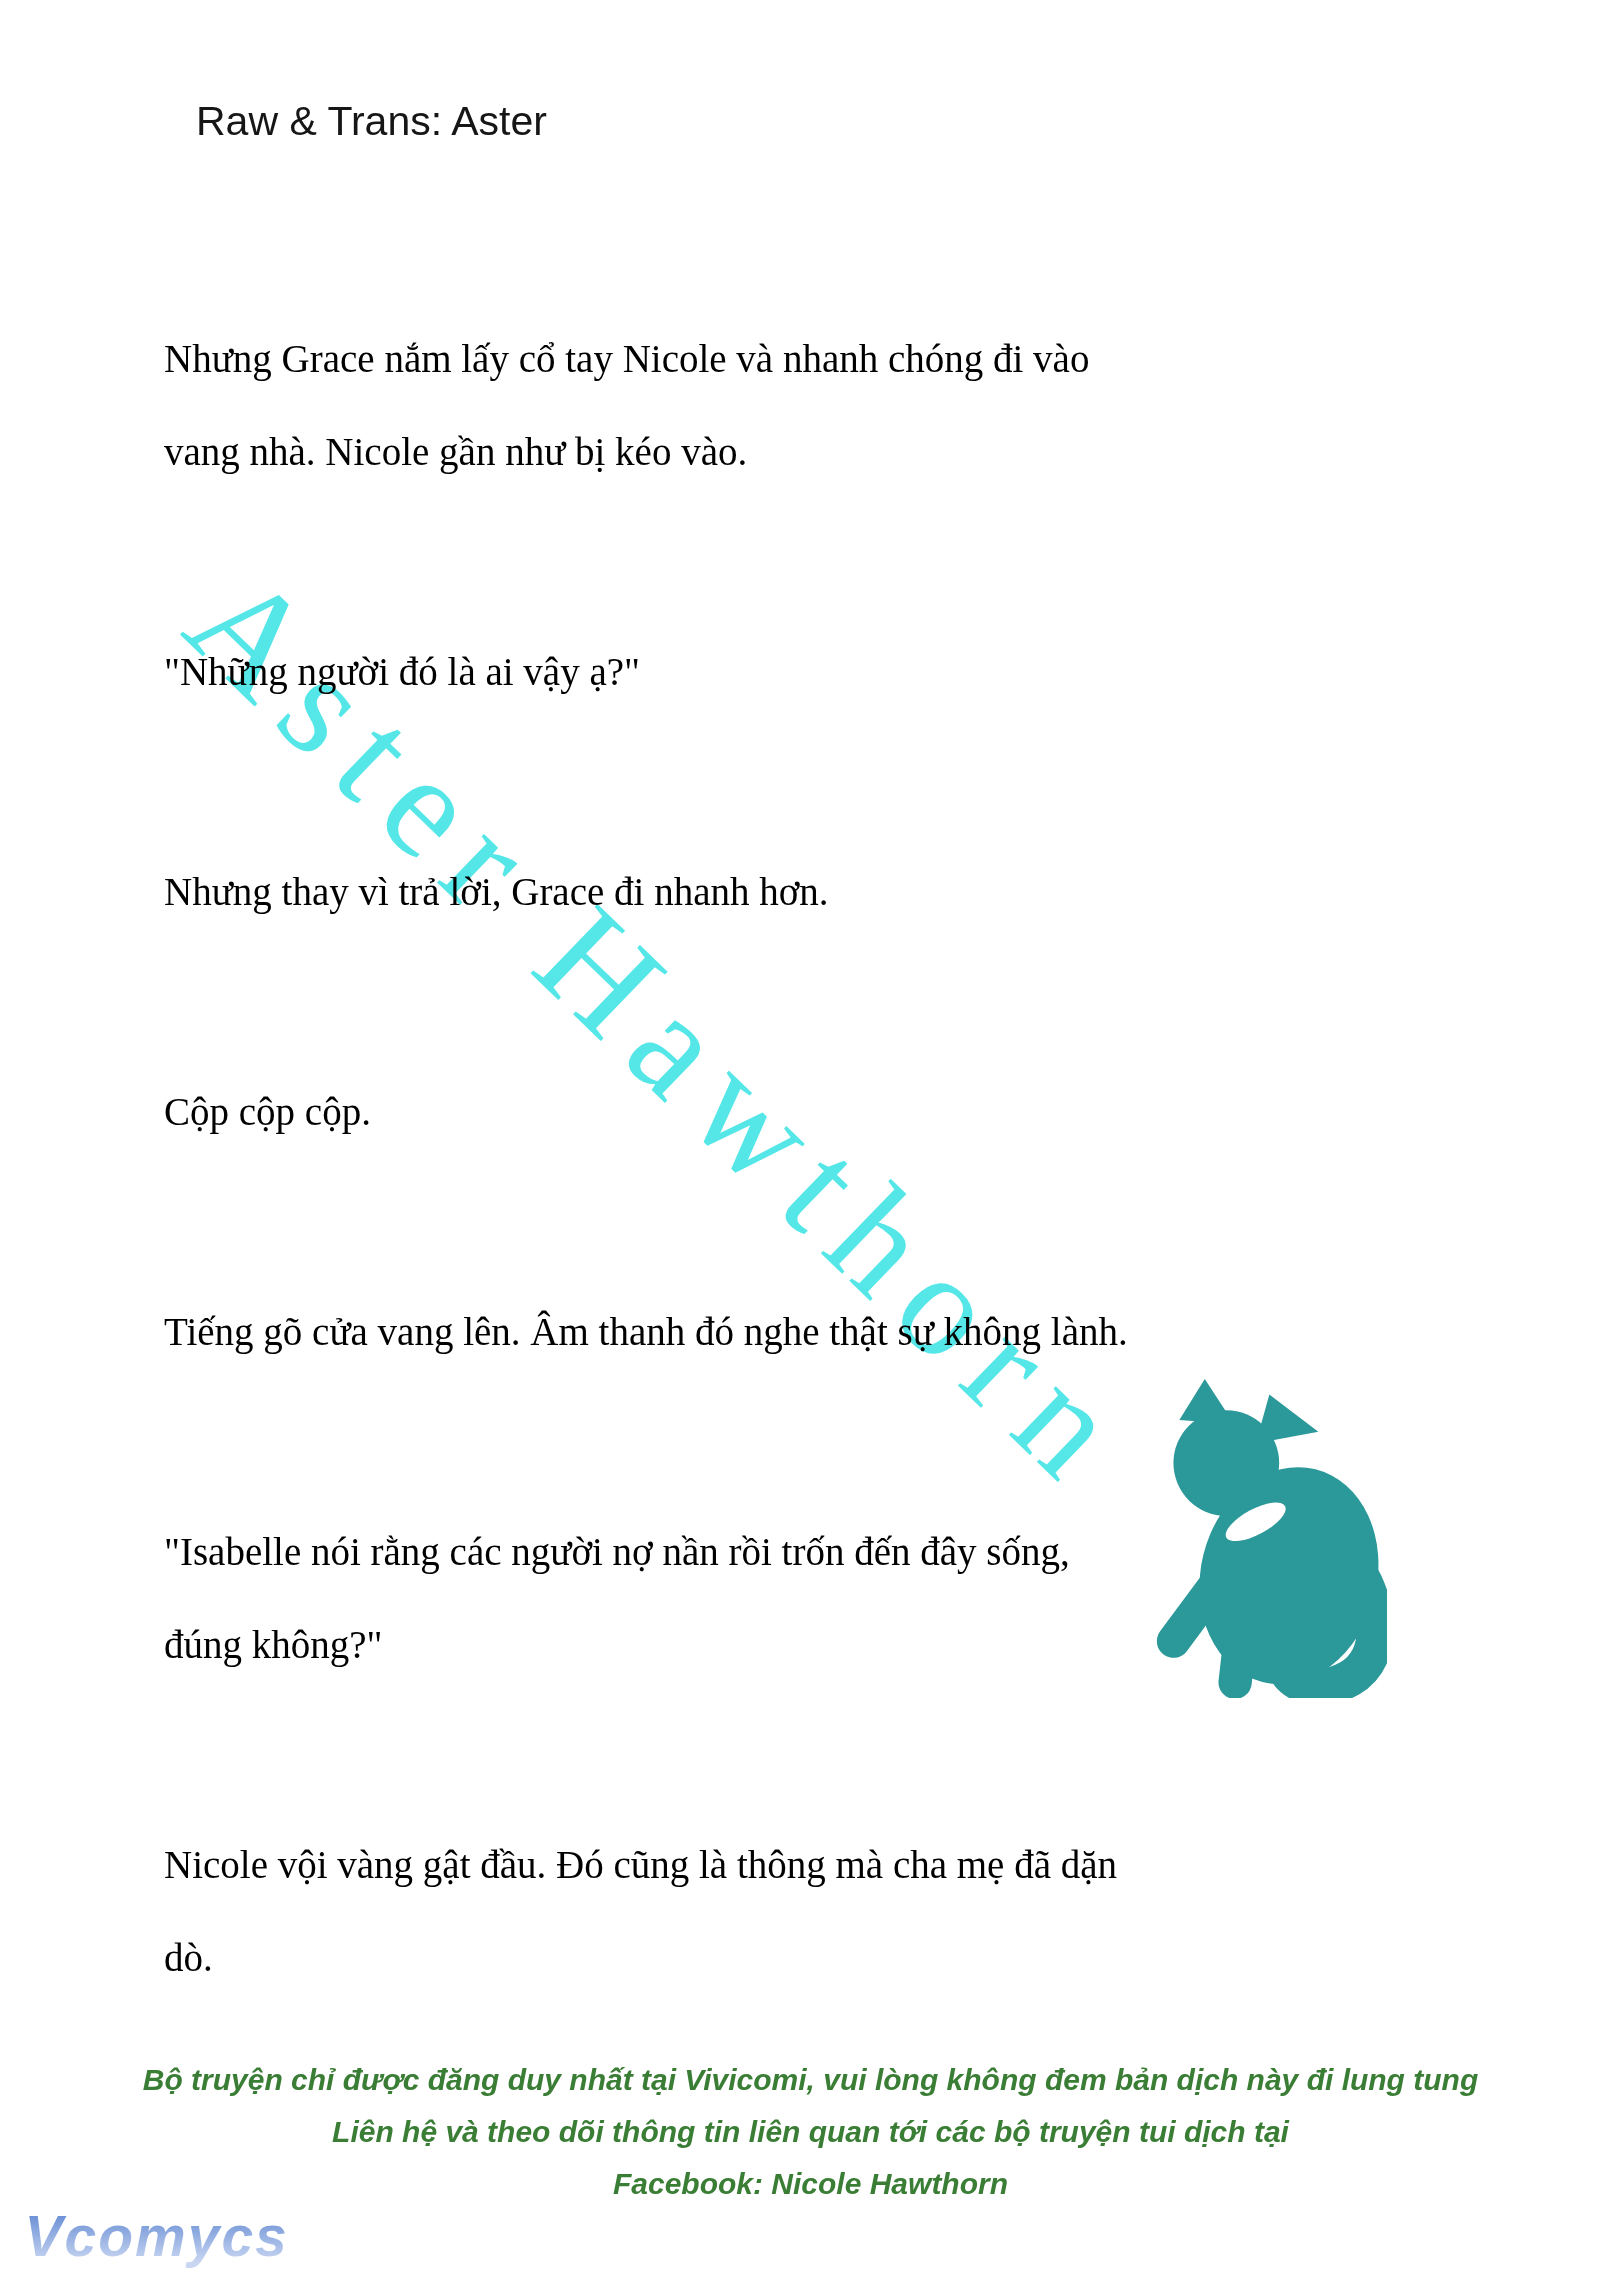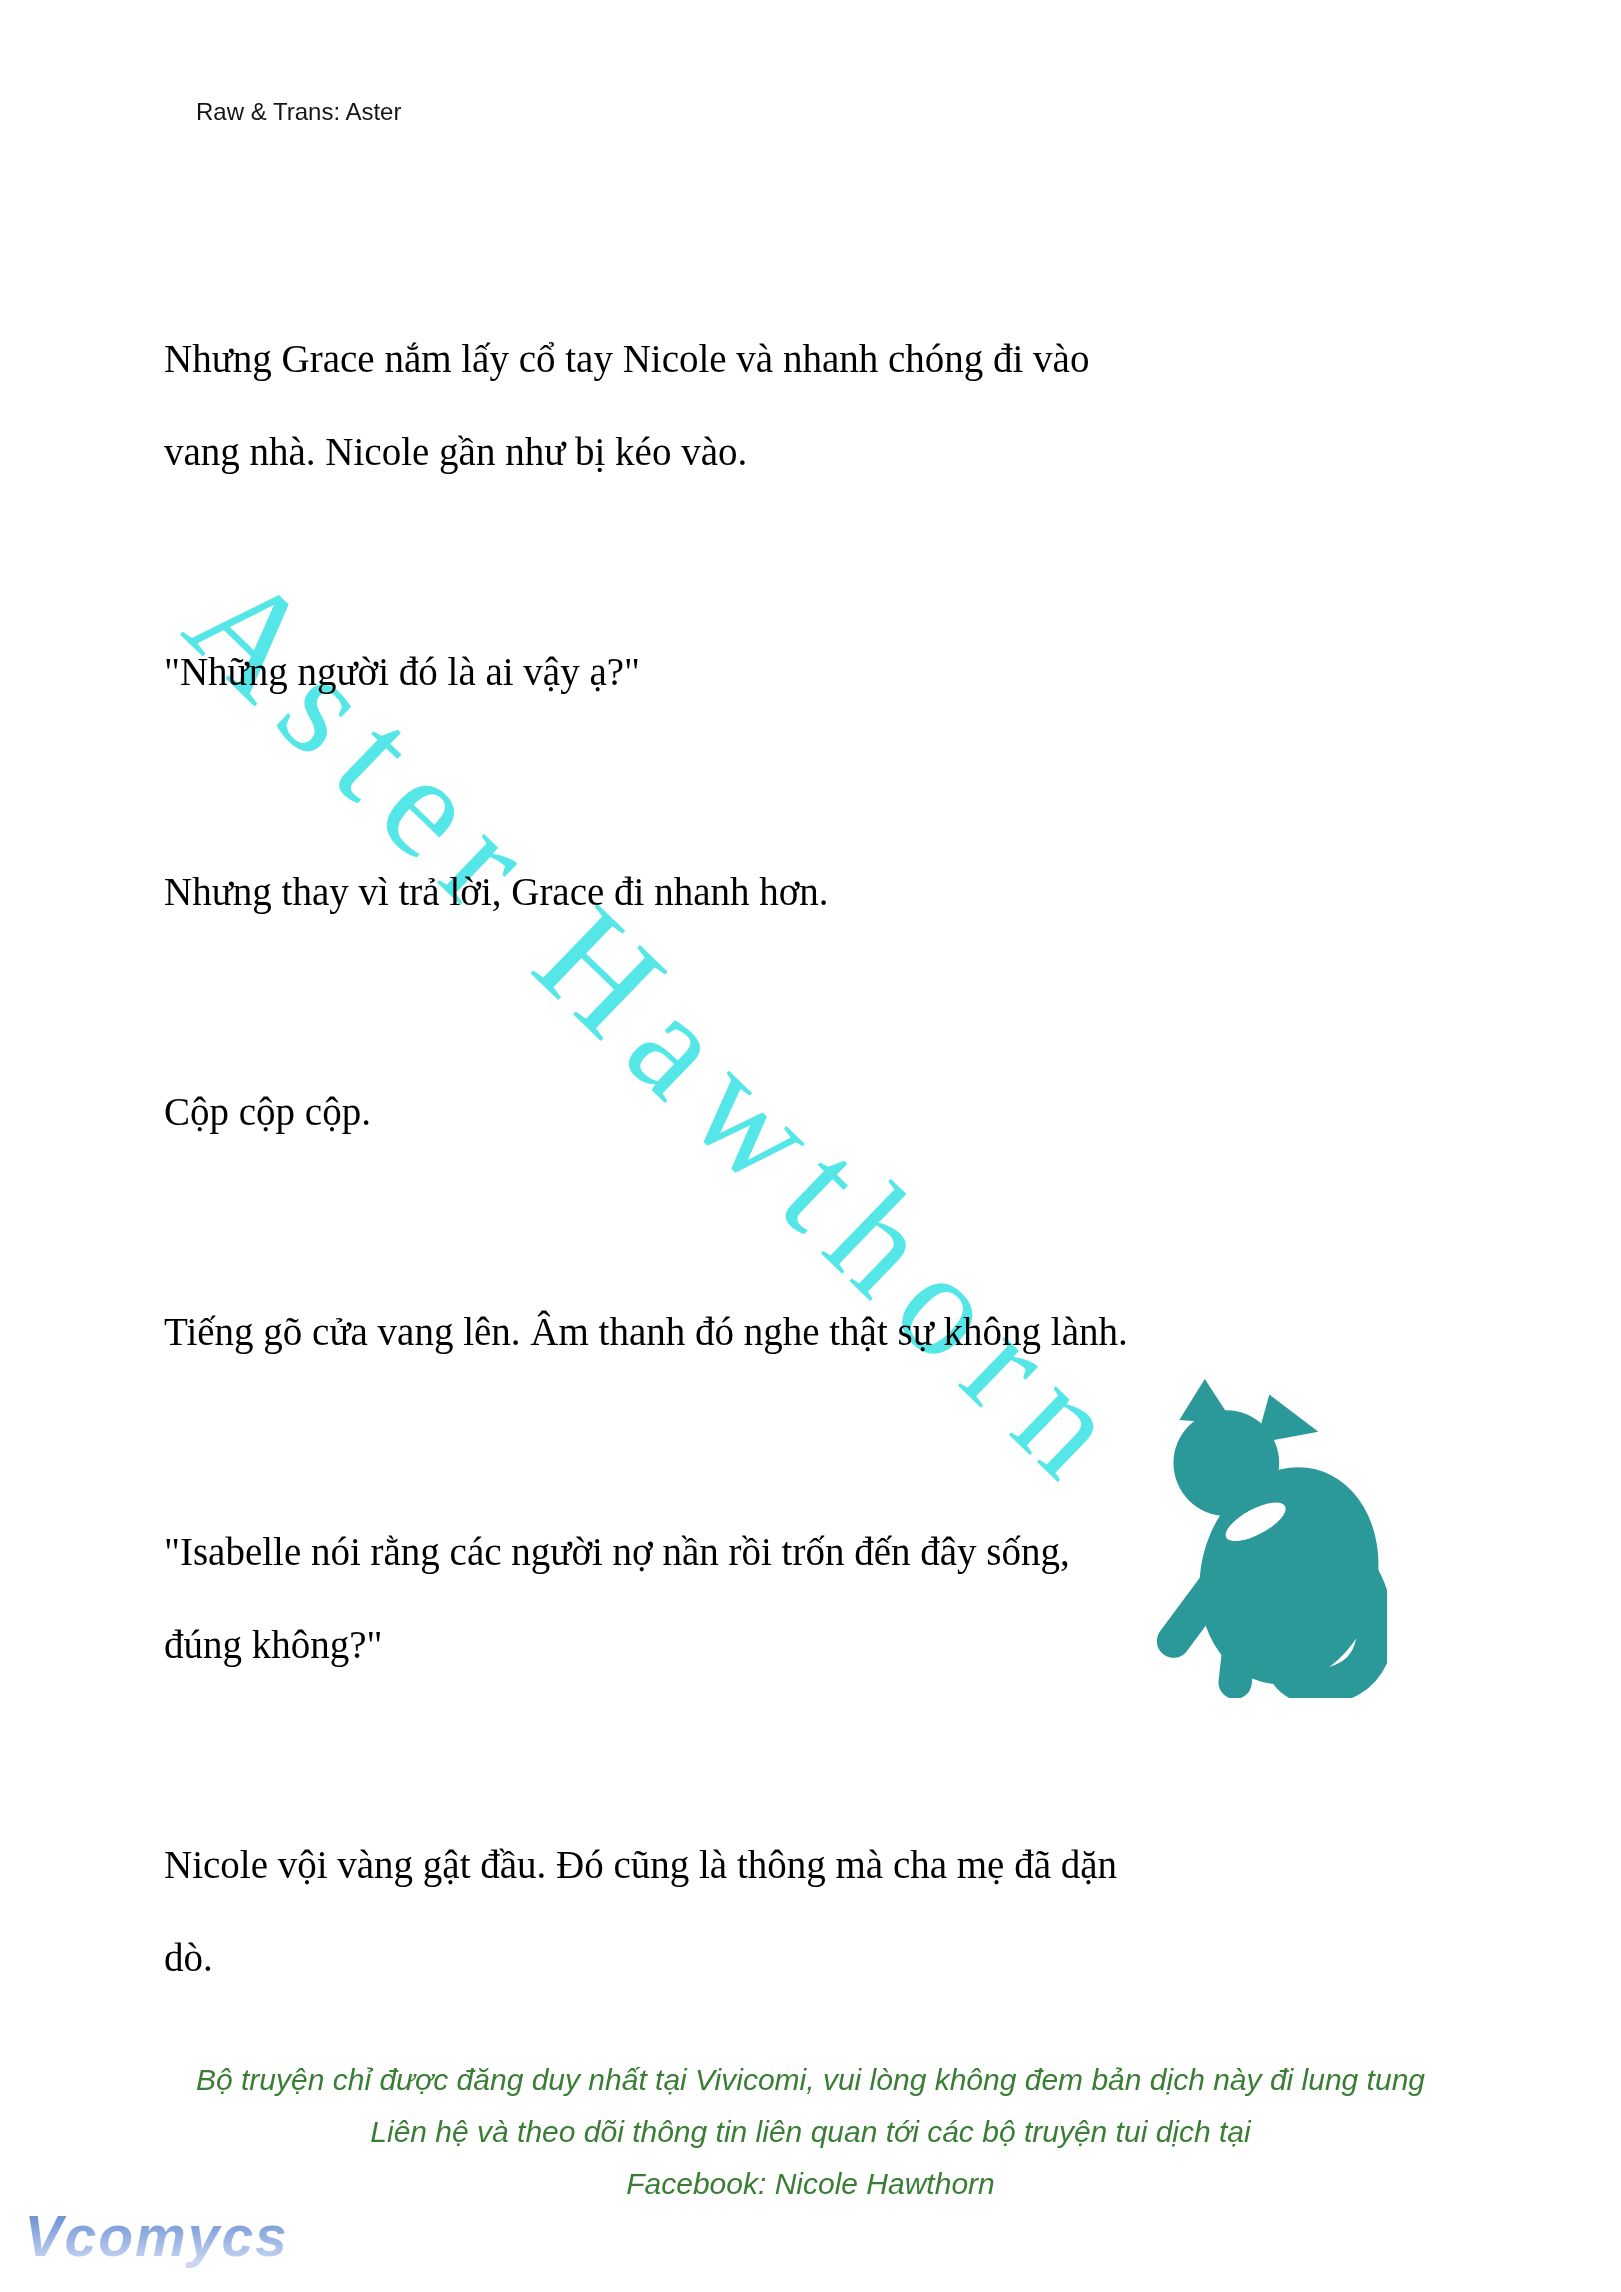--- a/index.html
+++ b/index.html
@@ -7,21 +7,21 @@
     width: 1621px; height: 2293px;
     position: relative;
     background: #ffffff;
     overflow: hidden;
     font-family: "Liberation Sans", "DejaVu Sans", sans-serif;
   }
 
   .credit {
     position: absolute;
     left: 196px; top: 98px;
-    font-size: 24px;
+    font-size: 41px;
     color: #161616;
     white-space: nowrap;
     z-index: 3;
   }
 
   .watermark {
     position: absolute;
     left: 272px; top: 537px;
     transform: rotate(44deg);
     transform-origin: 0 0;
@@ -55,21 +55,21 @@
   .line {
     height: 93px;
     line-height: 93px;
     white-space: nowrap;
   }
 
   .footer {
     position: absolute;
     left: 0; right: 0; top: 2054px;
     text-align: center;
-    font-weight: normal;
+    font-weight: bold;
     font-style: italic;
     font-size: 30px;
     line-height: 52px;
     color: var(--footer-color, #3a7d35);
     z-index: 3;
   }
 
   .logo {
     position: absolute;
     left: 24.5px; top: 2203px;

